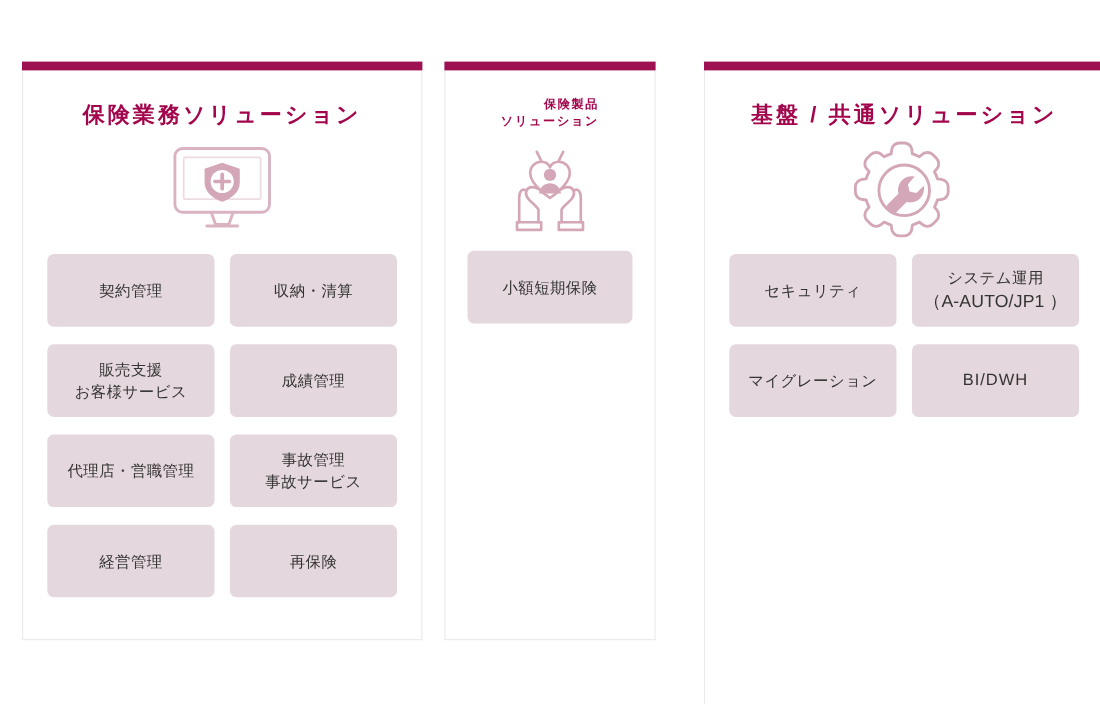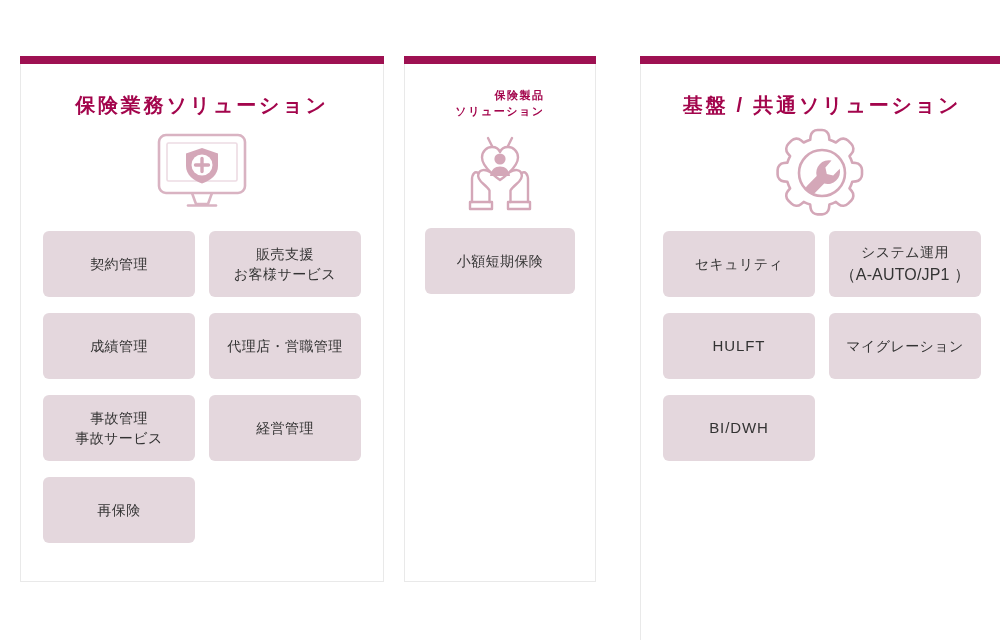--- a/index.html
+++ b/index.html
@@ -131,20 +131,21 @@
         <path d="M46 16 L62 21.5 V34 C62 43 54.5 48.5 46 51.5 C37.5 48.5 30 43 30 34 V21.5 Z" fill="#d4a7b8"></path>
         <circle cx="46" cy="33" r="10.5" fill="#ffffff"></circle>
         <path d="M46 26.5 v13 M39.5 33 h13" stroke="#d4a7b8" stroke-width="3.4" stroke-linecap="round"></path>
         <path d="M36 61 l4 11 h12 l4 -11" stroke="#d9b3c2" stroke-width="2.6" fill="none" stroke-linejoin="round"></path>
         <path d="M32 73.5 h28" stroke="#d9b3c2" stroke-width="2.6" stroke-linecap="round"></path>
       </svg>
     </div>
 
     <div class="tiles tiles-2col">
       <div class="tile">契約管理</div>
+      <div class="tile">収納・清算</div>
       <div class="tile">販売支援<br>お客様サービス</div>
       <div class="tile">成績管理</div>
       <div class="tile">代理店・営職管理</div>
       <div class="tile">事故管理<br>事故サービス</div>
       <div class="tile">経営管理</div>
       <div class="tile">再保険</div>
     </div>
   </section>
 
   <section class="card card-2">
@@ -209,19 +210,18 @@
     </div>
 
     <div class="tiles tiles-2col">
       <div class="tile">セキュリティ</div>
       <div class="tile">
         <span>
           <span>システム運用</span>
           <span class="tile-sub">（A-AUTO/JP1 ）</span>
         </span>
       </div>
-      <div class="tile tile-latin">HULFT</div>
       <div class="tile">マイグレーション</div>
       <div class="tile tile-latin">BI/DWH</div>
     </div>
   </section>
 
 </div>
 
 </body></html>

